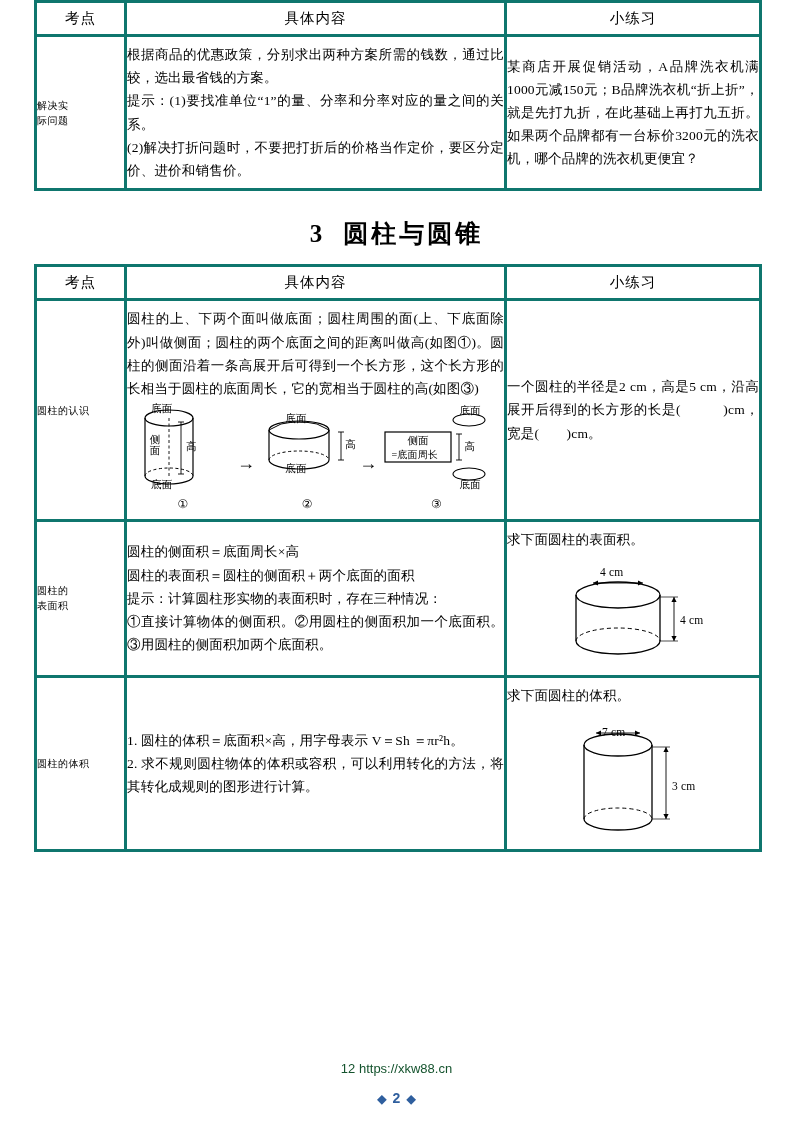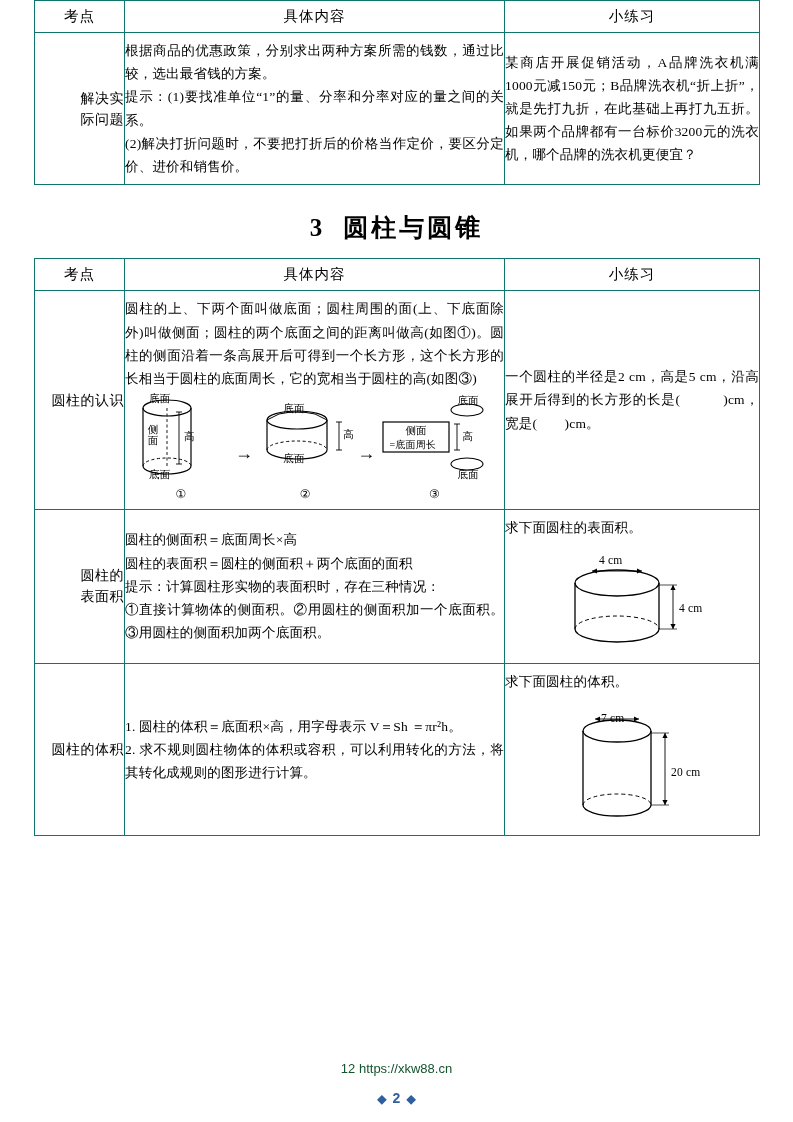--- a/index.html
+++ b/index.html
@@ -22,40 +22,40 @@
     box-sizing: border-box;
     padding: 0 34px;
   }
 
   table.ktable {
     border-collapse: collapse;
     width: 725px;
     table-layout: fixed;
   }
   table.ktable td, table.ktable th {
-    border: 1px solid #0f766e;
+    border: 3px solid #0f766e;
     vertical-align: middle;
     padding: 6px 0;
     font-weight: normal;
   }
   .col-point { width: 90px; }
   .col-content { width: 380px; }
   .col-practice { width: 255px; }
 
   .hdr td {
     text-align: center;
     font-weight: bold;
     font-size: 14.5px;
     padding: 7px 0;
     letter-spacing: 1px;
   }
   .pointcell {
-    text-align: right;
+    text-align: left;
     font-weight: bold;
-    font-size: 14px;
+    font-size: 10px;
     line-height: 1.5;
     letter-spacing: 0.5px;
   }
   .contentcell {
     font-size: 13.5px;
     line-height: 1.72;
     text-align: justify;
     letter-spacing: 0.2px;
     padding: 10px 12px;
   }
@@ -313,21 +313,21 @@
               <path d="M48,18 l5,-2.6 v5.2 z" fill="#000"></path>
               <path d="M92,18 l-5,-2.6 v5.2 z" fill="#000"></path>
 
               <line x1="118" y1="32" x2="118" y2="104" stroke="#000" stroke-width="0.9"></line>
               <path d="M118,32 l-2.6,5 h5.2 z" fill="#000"></path>
               <path d="M118,104 l-2.6,-5 h5.2 z" fill="#000"></path>
               <line x1="104" y1="32" x2="122" y2="32" stroke="#000" stroke-width="0.7"></line>
               <line x1="104" y1="104" x2="122" y2="104" stroke="#000" stroke-width="0.7"></line>
             </svg>
             <div style="position:absolute;left:54px;top:8px;font-size:11.5px;">7 cm</div>
-            <div style="position:absolute;left:124px;top:62px;font-size:11.5px;">20 cm</div>
+            <div style="position:absolute;left:124px;top:62px;font-size:11.5px;">3 cm</div>
           </div>
         </div>
       </td>
     </tr>
   </tbody>
     </table>
 
   <div class="footer">12 https://xkw88.cn</div>
   <div class="pagenum">
     <span class="dia">◆</span><span>2</span><span class="dia">◆</span>

